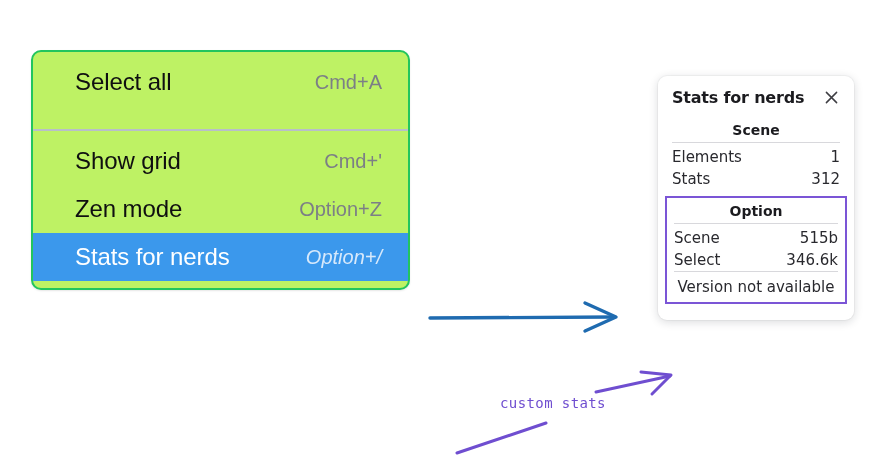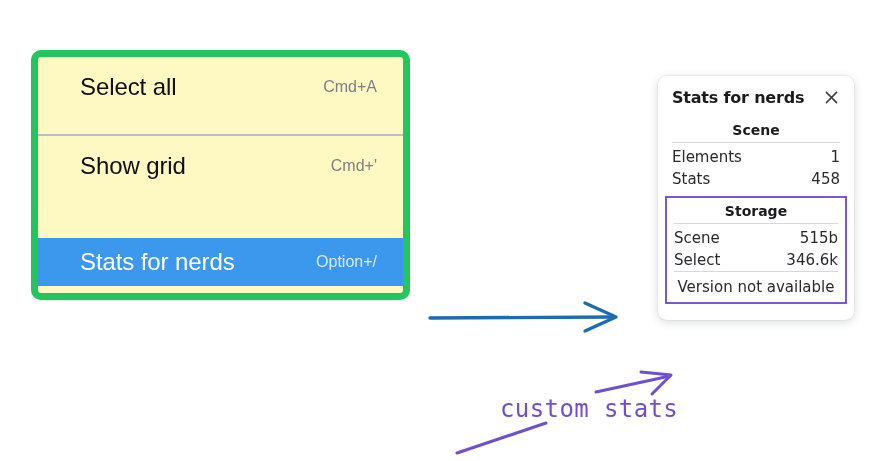--- a/index.html
+++ b/index.html
@@ -15,22 +15,22 @@
     font-family: "Liberation Sans", sans-serif;
     -webkit-font-smoothing: antialiased;
   }
 
   
   #context-menu {
     position: absolute;
     left: 31px;
     top: 50px;
     width: 379px;
-    background: #fef9c3;
-    border: 7px solid #22c55e;
+    background: #bef264;
+    border: 2px solid #22c55e;
     border-radius: 10px;
     box-sizing: border-box;
     box-shadow: 0 1px 2px rgba(0,0,0,0.10);
     overflow: hidden;
   }
   .menu-group { padding: 6px 0 7px 0; }
   .menu-group + .menu-group { border-top: 2px solid #b8bfc9; margin-top: 16px; }
 
   .menu-item {
     display: flex;
@@ -41,29 +41,29 @@
     box-sizing: border-box;
     cursor: default;
   }
   .menu-item .mi-label {
     font-size: 24px;
     color: #0f0f10;
     letter-spacing: -0.1px;
     white-space: nowrap;
   }
   .menu-item .mi-shortcut {
-    font-size: 16px;
+    font-size: 20px;
     color: #7c7f86;
     white-space: nowrap;
   }
   .menu-item.selected {
     background: #3b98ec;
   }
   .menu-item.selected .mi-label { color: #ffffff; }
-  .menu-item.selected .mi-shortcut { color: #d7e9fb; }
+  .menu-item.selected .mi-shortcut { color: #d7e9fb; font-style: italic; }
 
   
   #stats-panel {
     position: absolute;
     left: 658px;
     top: 76px;
     width: 196px;
     background: #ffffff;
     border-radius: 9px;
     box-sizing: border-box;
@@ -134,21 +134,21 @@
     position: absolute;
     left: 0; top: 0;
     width: 873px; height: 461px;
     pointer-events: none;
   }
   #annotation-text {
     position: absolute;
     left: 500px;
     top: 395px;
     font-family: "DejaVu Sans Mono", monospace;
-    font-size: 24px;
+    font-size: 14px;
     color: #6f4ed0;
     letter-spacing: 0.4px;
     white-space: nowrap;
   }
 </style>
 </head>
 <body>
 
 <div id="context-menu">
 
@@ -158,20 +158,22 @@
       <span class="mi-shortcut">Cmd+A</span>
     </div>
   </div>
 
   <div class="menu-group">
     <div class="menu-item">
       <span class="mi-label">Show grid</span>
       <span class="mi-shortcut">Cmd+'</span>
     </div>
     <div class="menu-item">
+      <span class="mi-label">Zen mode</span>
+      <span class="mi-shortcut">Option+Z</span>
     </div>
     <div class="menu-item selected">
       <span class="mi-label">Stats for nerds</span>
       <span class="mi-shortcut">Option+/</span>
     </div>
   </div>
 
 </div>
 
 <div id="stats-panel">
@@ -187,28 +189,28 @@
 
   <div>
     <div class="sp-section-title">Scene</div>
     <div class="sp-rule"></div>
     <div class="sp-row">
       <span class="sp-key">Elements</span>
       <span class="sp-val">1</span>
     </div>
     <div class="sp-row">
       <span class="sp-key">Stats</span>
-      <span class="sp-val">458</span>
+      <span class="sp-val">312</span>
     </div>
   </div>
 
   <div id="custom-stats-box">
 
     <div>
-      <div class="sp-section-title">Storage</div>
+      <div class="sp-section-title">Option</div>
       <div class="sp-rule"></div>
       <div class="sp-row">
         <span class="sp-key">Scene</span>
         <span class="sp-val">515b</span>
       </div>
       <div class="sp-row">
         <span class="sp-key">Select</span>
         <span class="sp-val">346.6k</span>
       </div>
     </div>

